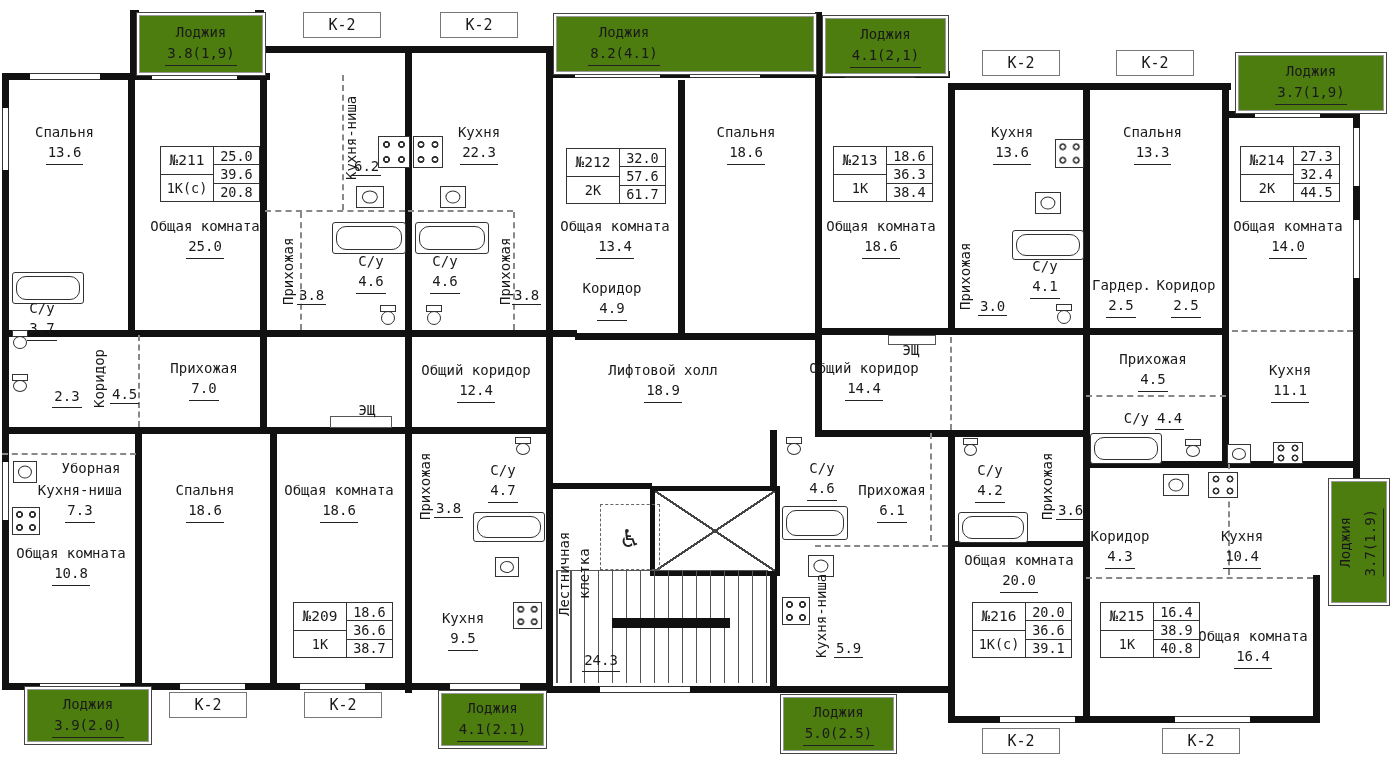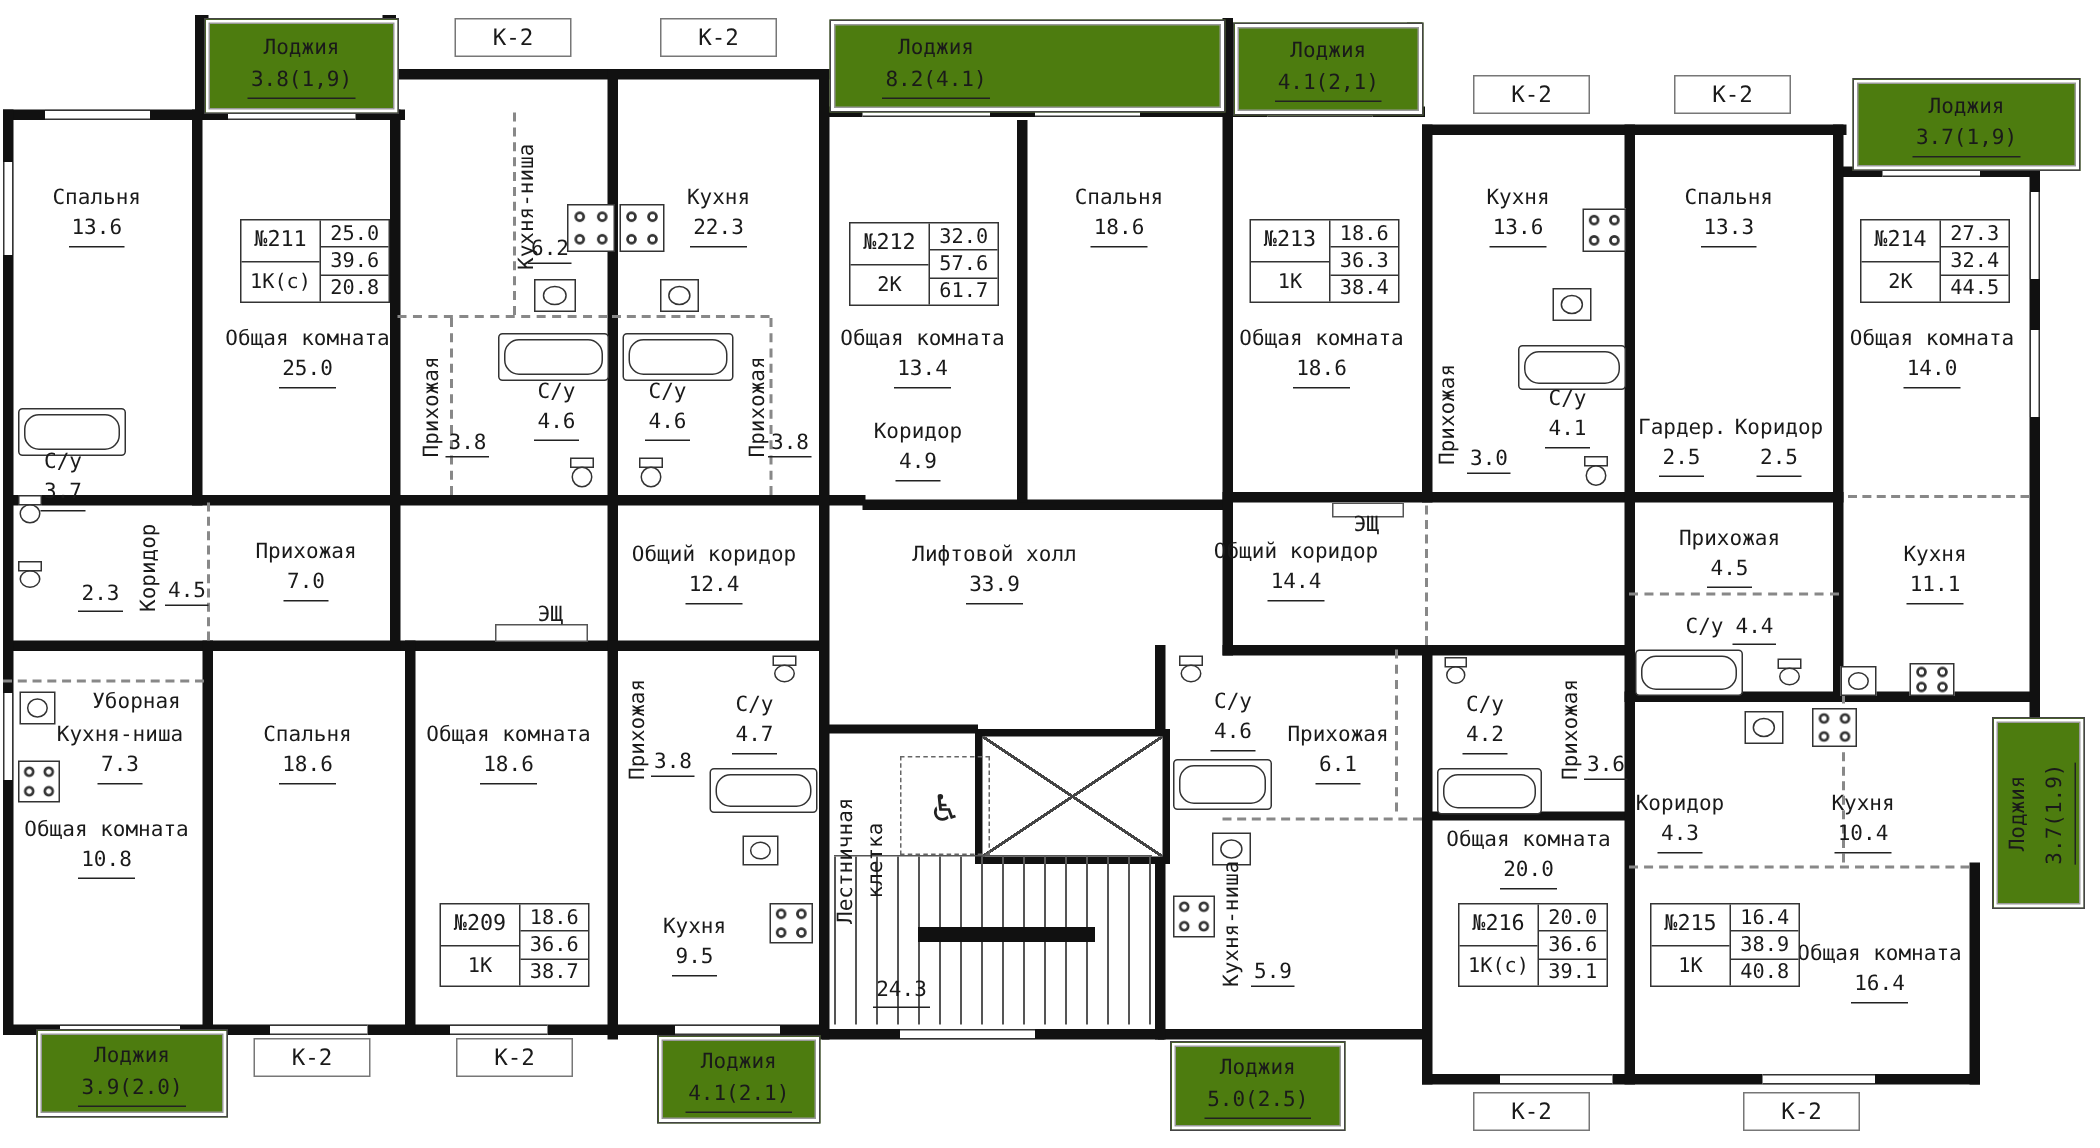--- a/index.html
+++ b/index.html
@@ -330,21 +330,21 @@
     <div class="area-float" style="left: 110px; top: 386px;"><span>4.5</span></div>
     <div class="room-label" style="left: 50px; top: 386px; width: 34px;"><span class="room-area">2.3</span></div>
     <div class="room-label" style="left: 58px; top: 458px; width: 66px;">
       <span class="room-name">Уборная</span>
     </div>
     <div class="room-label" style="left: 166px; top: 358px; width: 76px;"><span class="room-name">Прихожая</span><span class="room-area">7.0</span></div>
     <div class="room-label" style="left: 420px; top: 360px; width: 112px;"><span class="room-name">Общий коридор</span><span class="room-area">12.4</span></div>
     <div class="room-label" style="left: 350px; top: 400px; width: 34px;">
       <span class="room-name">ЭЩ</span>
     </div>
-    <div class="room-label" style="left: 606px; top: 360px; width: 114px;"><span class="room-name">Лифтовой холл</span><span class="room-area">33.9</span></div>
+    <div class="room-label" style="left: 606px; top: 360px; width: 114px;"><span class="room-name">Лифтовой холл</span><span class="room-area">18.9</span></div>
     <div class="room-label" style="left: 808px; top: 358px; width: 112px;"><span class="room-name">Общий коридор</span><span class="room-area">14.4</span></div>
     <div class="room-label" style="left: 894px; top: 340px; width: 34px;">
       <span class="room-name">ЭЩ</span>
     </div>
     <div class="room-label" style="left: 1116px; top: 349px; width: 74px;"><span class="room-name">Прихожая</span><span class="room-area">4.5</span></div>
     <div class="room-label inline" style="left: 1120px; top: 408px; width: 68px;"><span class="room-name">С/у</span><span class="room-area">4.4</span></div>
     <div class="room-label" style="left: 1256px; top: 360px; width: 68px;"><span class="room-name">Кухня</span><span class="room-area">11.1</span></div>
     <div class="room-label" style="left: 28px; top: 480px; width: 104px;"><span class="room-name">Кухня-ниша</span><span class="room-area">7.3</span></div>
     <div class="room-label" style="left: 14px; top: 543px; width: 114px;"><span class="room-name">Общая комната</span><span class="room-area">10.8</span></div>
     <div class="room-label" style="left: 165px; top: 480px; width: 80px;"><span class="room-name">Спальня</span><span class="room-area">18.6</span></div>

